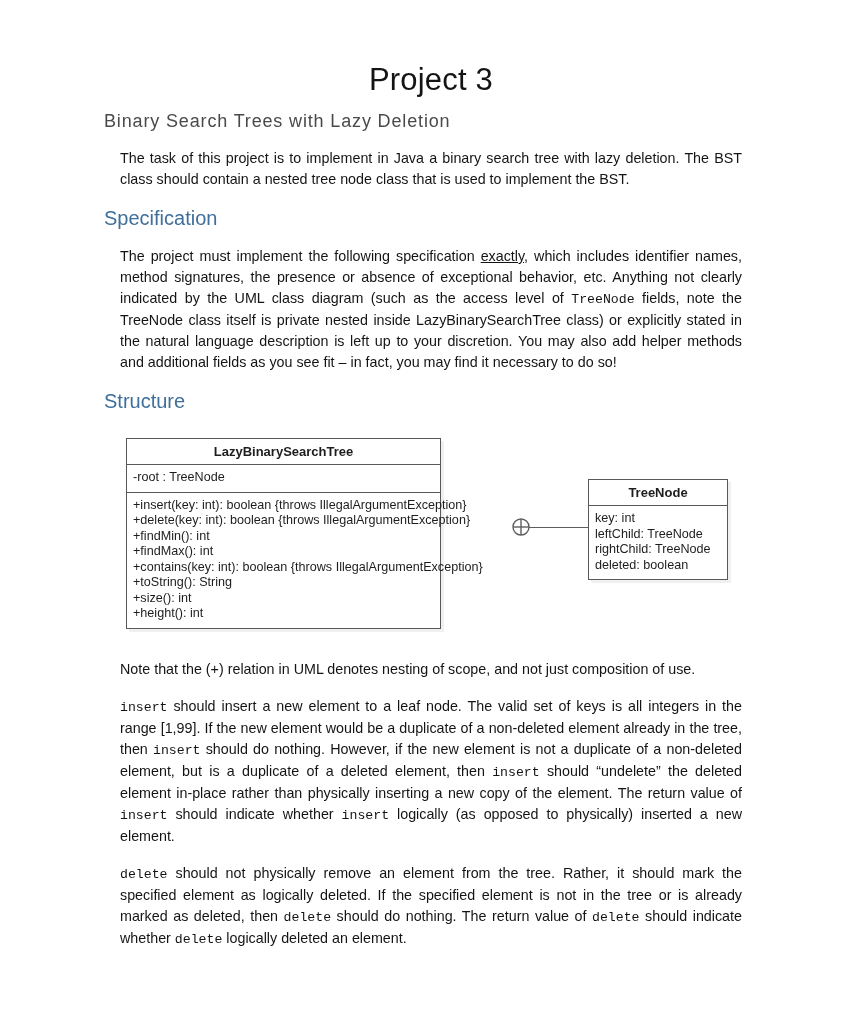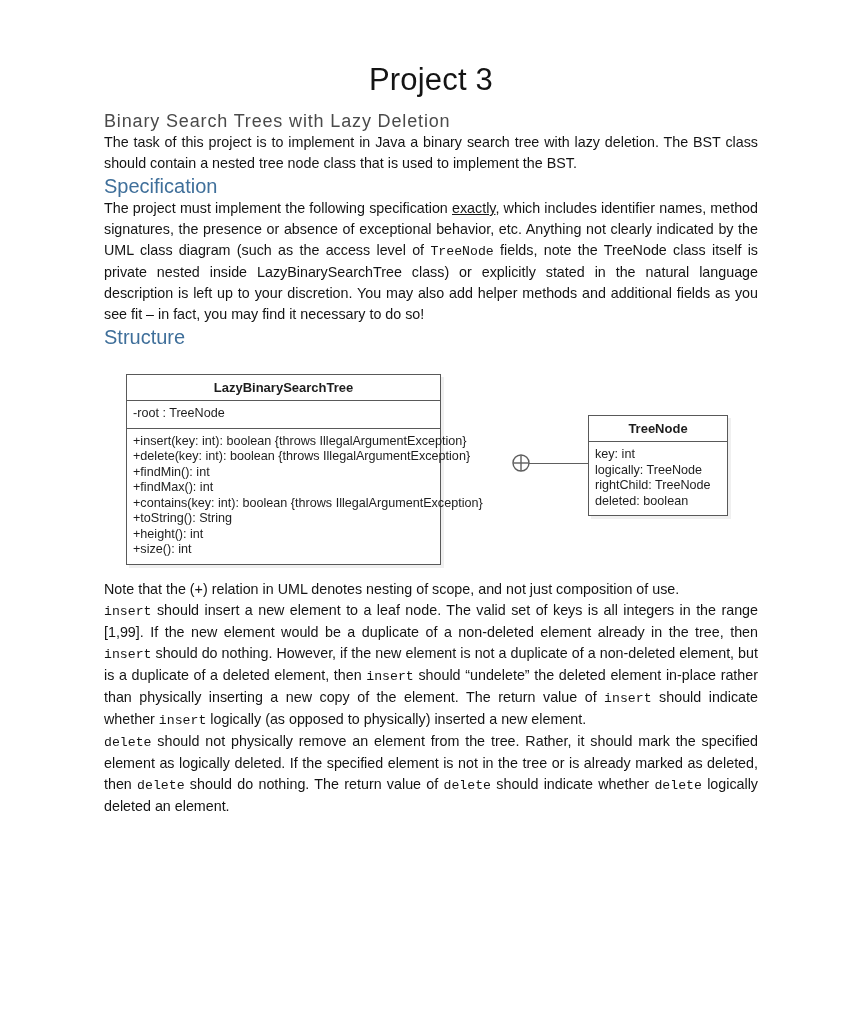--- a/index.html
+++ b/index.html
@@ -53,21 +53,21 @@
     font-size: 18px;
     color: #4a4a4a;
     letter-spacing: 0.85px;
     margin-top: 13px;
   }
 
   p.body-text {
     font-size: 14.3px;
     line-height: 21px;
     text-align: justify;
-    margin: 0;
+    margin: 16px;
     color: #141414;
   }
   .intro { margin-top: 19px; }
 
   h2.section-head {
     font-size: 20px;
     font-weight: 400;
     color: #3f6f9a;
     margin: 0;
     line-height: 24px;
@@ -171,37 +171,37 @@
         <div class="uml-compartment divider">
           <div class="uml-row">-root : TreeNode</div>
         </div>
         <div class="uml-compartment">
           <div class="uml-row">+insert(key: int): boolean  {throws IllegalArgumentException}</div>
           <div class="uml-row">+delete(key: int): boolean  {throws IllegalArgumentException}</div>
           <div class="uml-row">+findMin(): int</div>
           <div class="uml-row">+findMax(): int</div>
           <div class="uml-row">+contains(key: int): boolean  {throws IllegalArgumentException}</div>
           <div class="uml-row">+toString(): String</div>
+          <div class="uml-row">+size(): int</div>
           <div class="uml-row">+height(): int</div>
-          <div class="uml-row">+size(): int</div>
         </div>
       </div>
 
       <div class="connector-line"></div>
       <svg class="nesting-symbol" viewBox="0 0 20 20">
         <circle cx="10" cy="10" r="8" fill="#ffffff" stroke="#5e5e5e" stroke-width="1.4"></circle>
         <line x1="10" y1="2.2" x2="10" y2="17.8" stroke="#5e5e5e" stroke-width="1.4"></line>
         <line x1="2.2" y1="10" x2="17.8" y2="10" stroke="#5e5e5e" stroke-width="1.4"></line>
       </svg>
 
       <div class="uml-box" id="treenode-box">
         <div class="uml-title">TreeNode</div>
         <div class="uml-compartment">
           <div class="uml-row">key: int</div>
-          <div class="uml-row">logically: TreeNode</div>
+          <div class="uml-row">leftChild: TreeNode</div>
           <div class="uml-row">rightChild: TreeNode</div>
           <div class="uml-row">deleted: boolean</div>
         </div>
       </div>
 
     </div>
 
     <p class="body-text note-line">Note that the (+) relation in UML denotes nesting of scope, and not just composition of use.</p>
 
 

